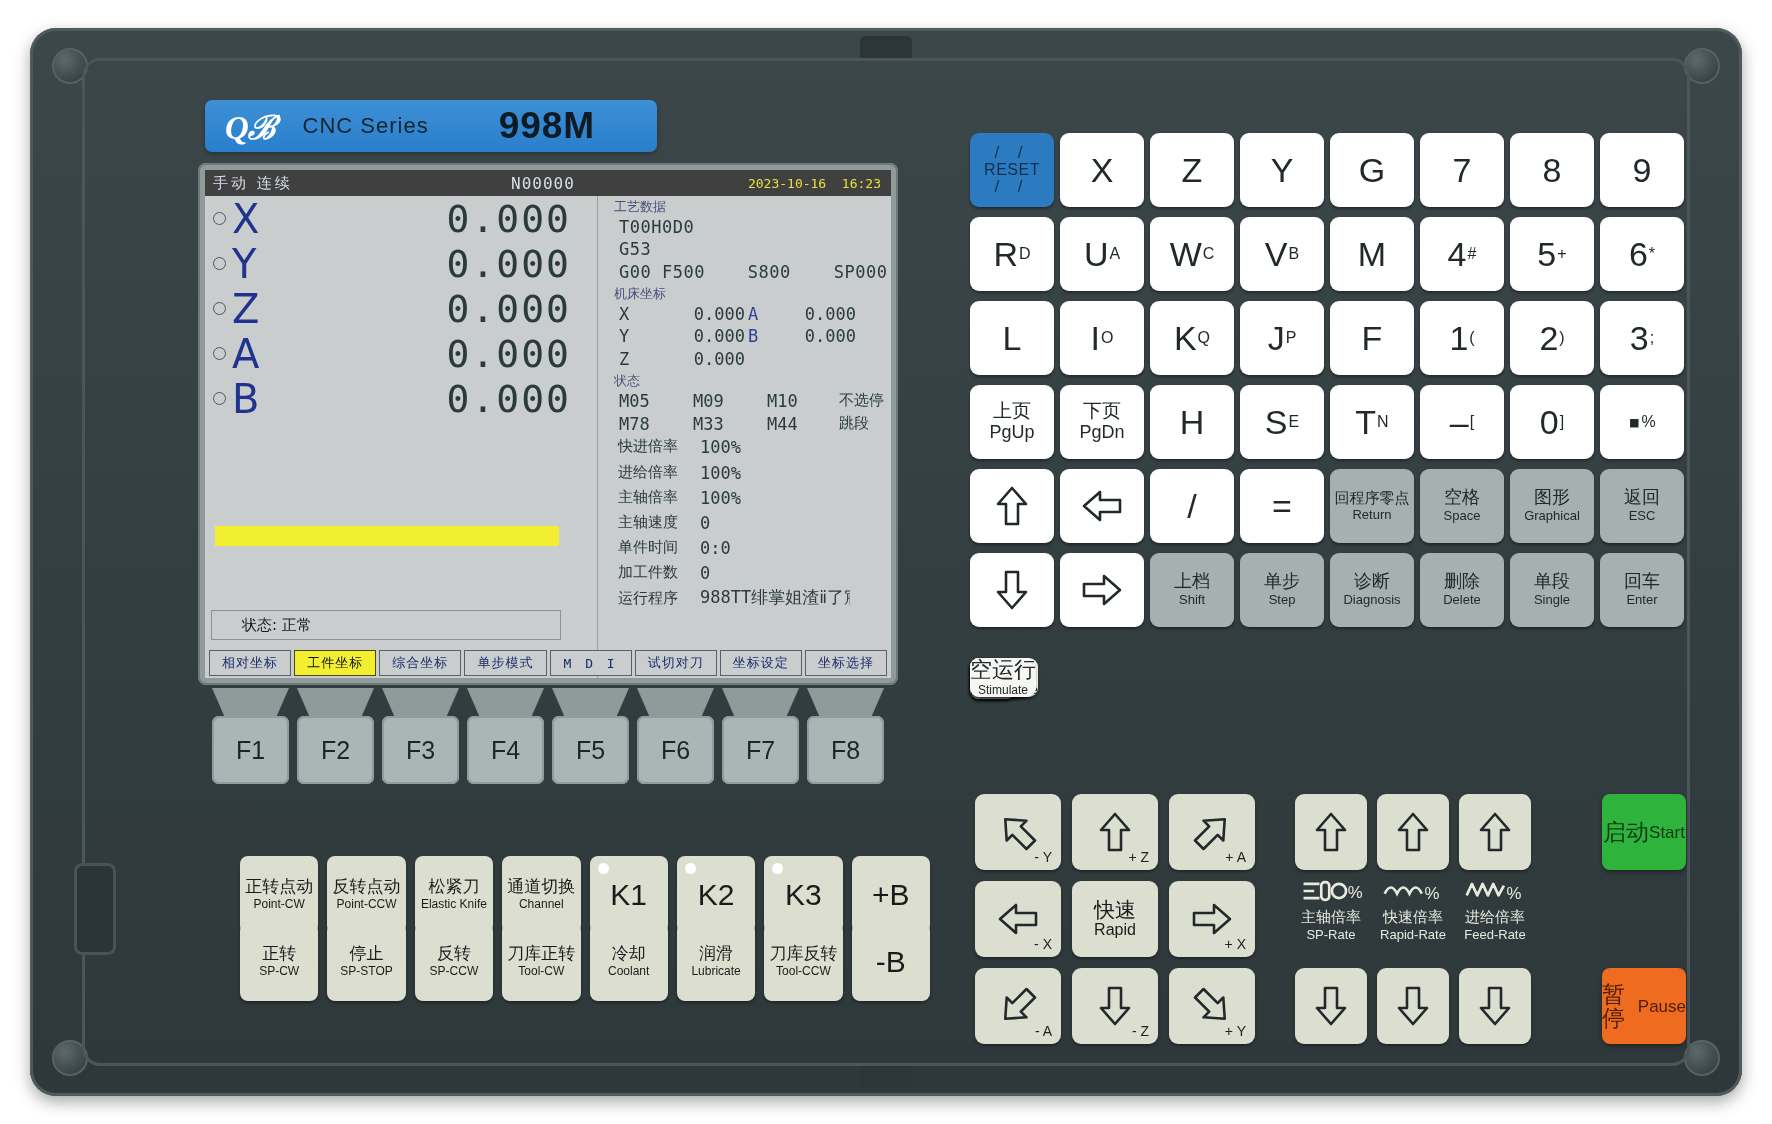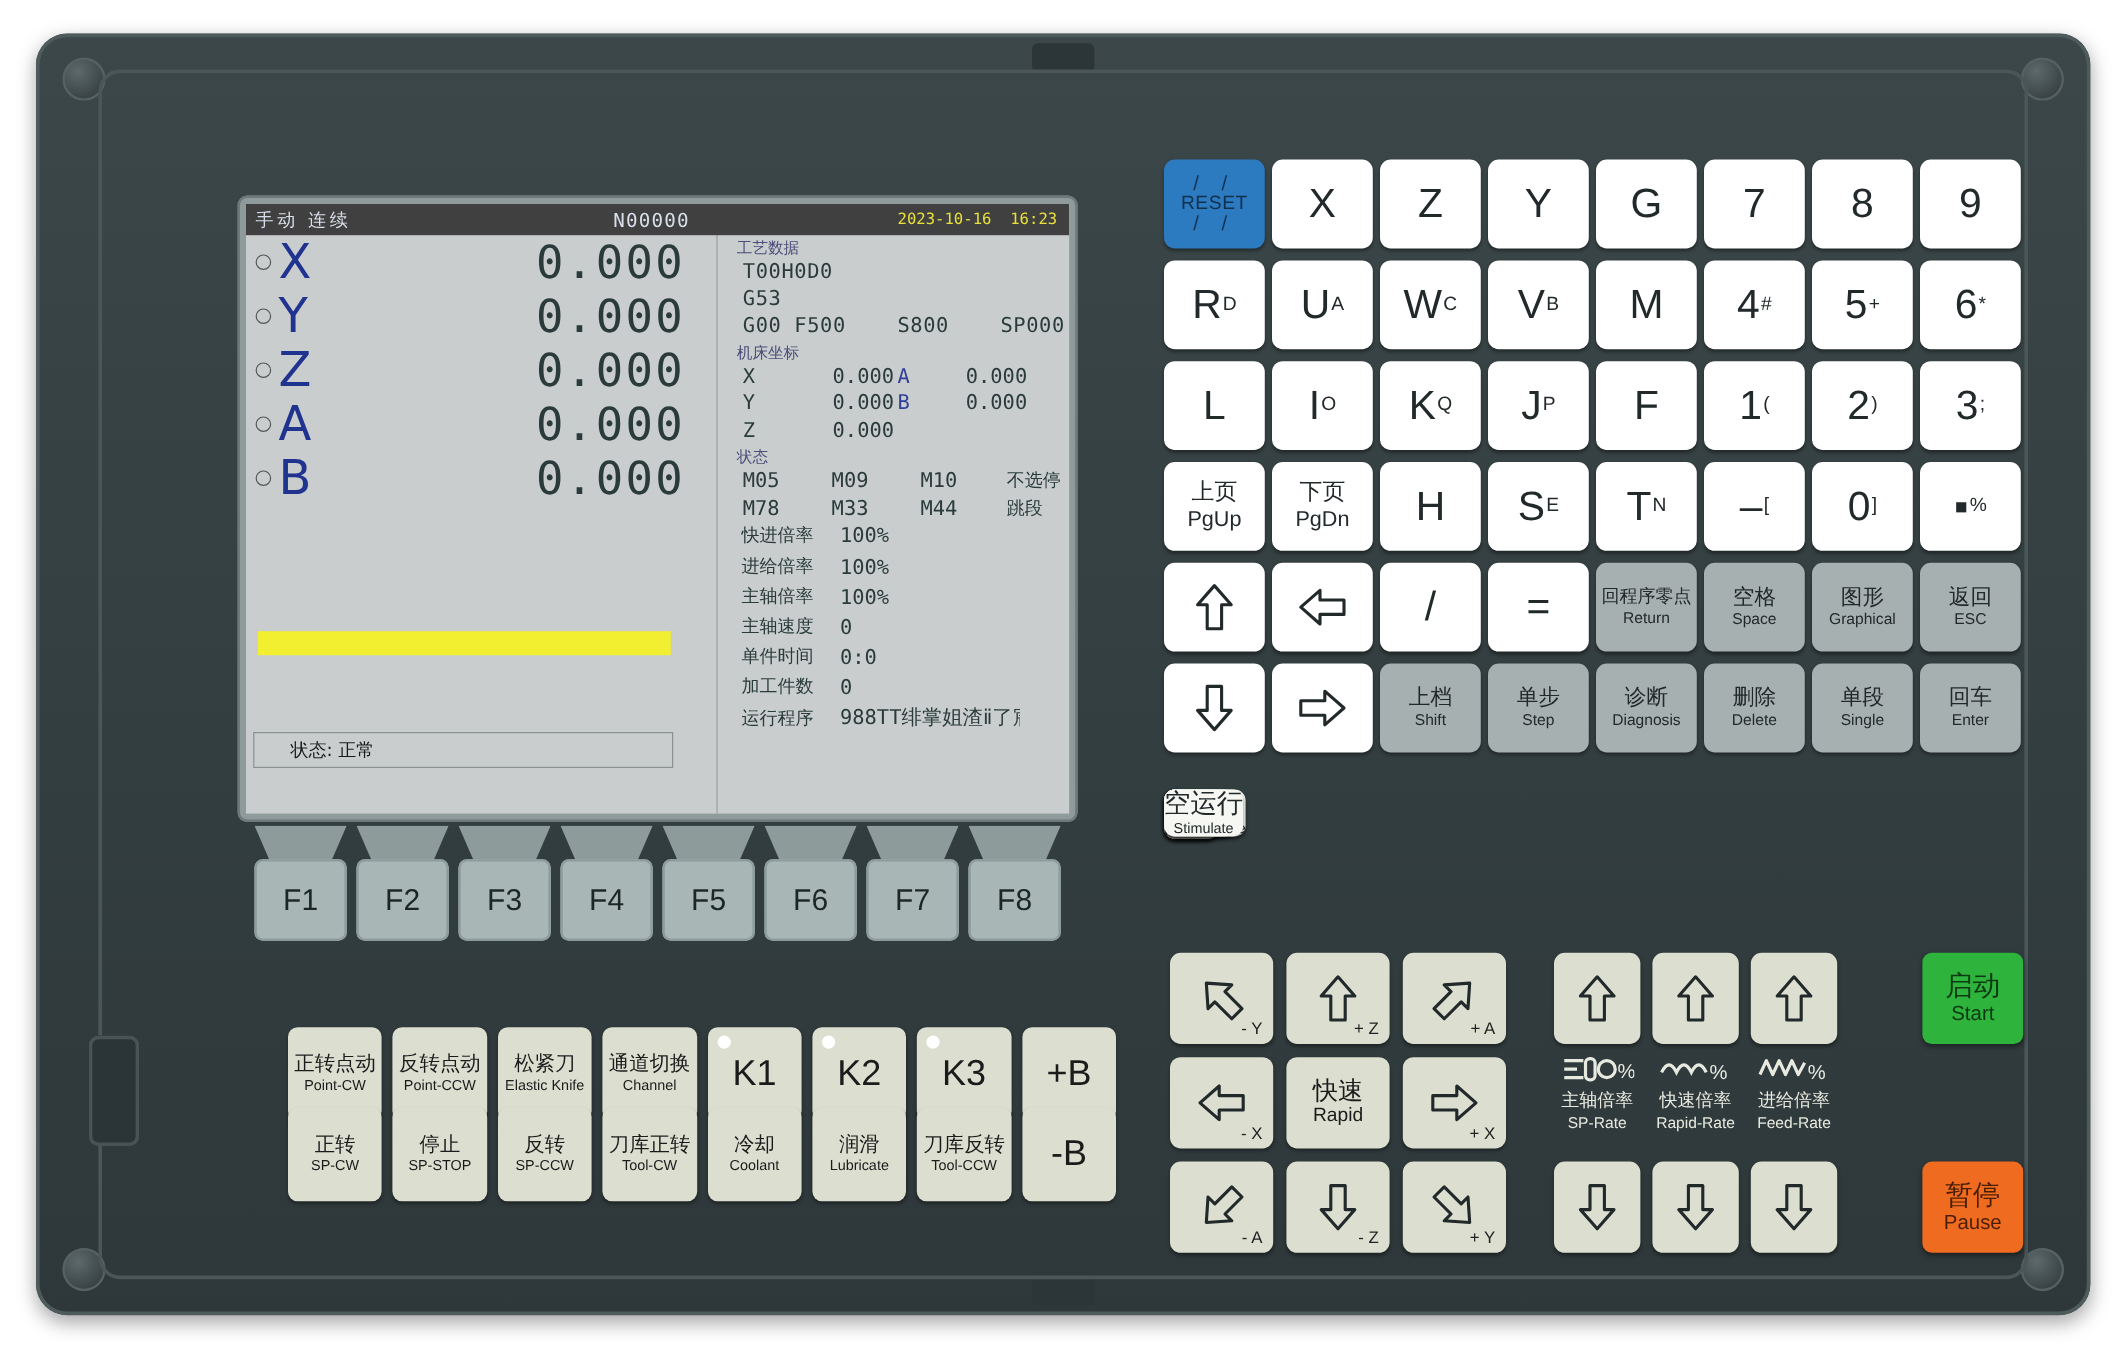--- a/index.html
+++ b/index.html
@@ -121,38 +121,43 @@
   
   .jog{position:absolute;background:#dcded0;border-radius:9px;box-shadow:0 2px 3px rgba(0,0,0,.35);
     display:flex;align-items:center;justify-content:center;position:absolute;}
   .jog .lab{position:absolute;right:9px;bottom:5px;font-size:14px;color:#222;}
   .jog .cn{font-size:21px;color:#1b1b1b;line-height:1.05;text-align:center}
   .jog .en{font-size:16px;color:#1b1b1b;text-align:center}
   .ratelbl{position:absolute;text-align:center;color:#e8eae0;font-family:"Liberation Sans",sans-serif;}
   .ratelbl .gl{font-size:21px;letter-spacing:0px;line-height:1.1}
   .ratelbl .cn{font-size:15px;line-height:1.25}
   .ratelbl .en{font-size:13px;line-height:1.25}
-  .bigbtn{position:absolute;border-radius:8px;display:flex;flex-direction:column;
+  .bigbtn{position:absolute;border-radius:8px;display:flex;flex-direction:row;
     align-items:center;justify-content:center;box-shadow:0 2px 4px rgba(0,0,0,.4);}
   .bigbtn .cn{font-size:23px;line-height:1.05}
   .bigbtn .en{font-size:17px;margin-top:1px}
 </style>
 </head>
 <body>
 
 <div id="panel">
   <div class="screw tl"></div>
   <div class="screw tr"></div>
   <div class="screw bl"></div>
   <div class="screw br"></div>
   <div class="tabnotch t"></div>
   <div class="tabnotch b"></div>
   <div id="inner-frame"></div>
   <div class="sidevent"></div>
 
+  <div id="logo">
+    <span class="qb">Qℬ</span>
+    <span class="series">CNC  Series</span>
+    <span class="model">998M</span>
+  </div>
 
   <div id="screen-bezel">
     <div id="screen">
       <div id="scr-top">
         <span class="mode">手动  连续</span>
         <span class="nnum">N00000</span>
         <span class="dt"><span>2023-10-16</span>&nbsp;&nbsp;<span>16:23</span></span>
       </div>
       <div id="scr-body">
         <div id="scr-left">
@@ -252,20 +257,30 @@
                 <span class="lbl">加工件数</span>
                 <span class="val">0</span>
               </div>
             </div>
           <div class="prow">
             <span class="lbl">运行程序</span>
             <span class="val">988TT绯掌姐渣ⅱ了宸ヨト绯绘</span>
           </div>
         </div>
       </div>
+      <div id="scr-tabs">
+          <div class="stab">相对坐标</div>
+          <div class="stab sel">工件坐标</div>
+          <div class="stab">综合坐标</div>
+          <div class="stab">单步模式</div>
+          <div class="stab mono">M D I</div>
+          <div class="stab">试切对刀</div>
+          <div class="stab">坐标设定</div>
+          <div class="stab">坐标选择</div>
+        </div>
     </div>
   </div>
 
   <div id="ftrap">
       <div class="ftr"></div>
       <div class="ftr"></div>
       <div class="ftr"></div>
       <div class="ftr"></div>
       <div class="ftr"></div>
       <div class="ftr"></div>

